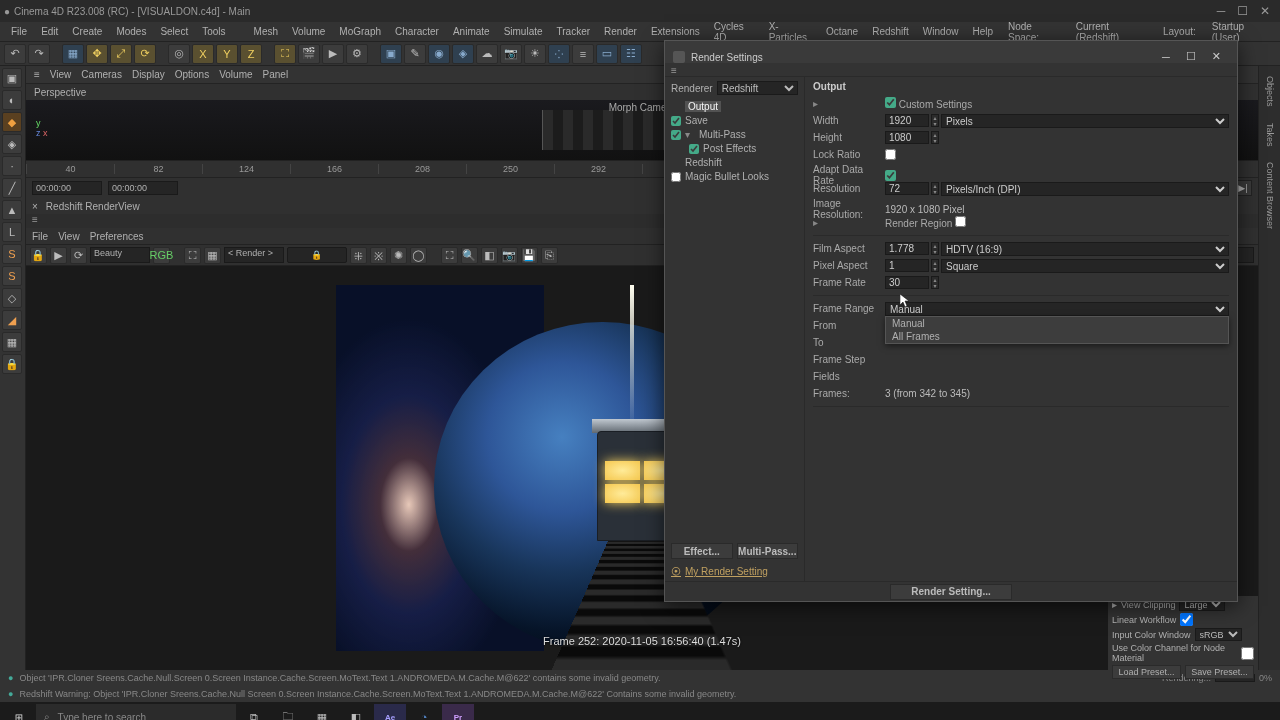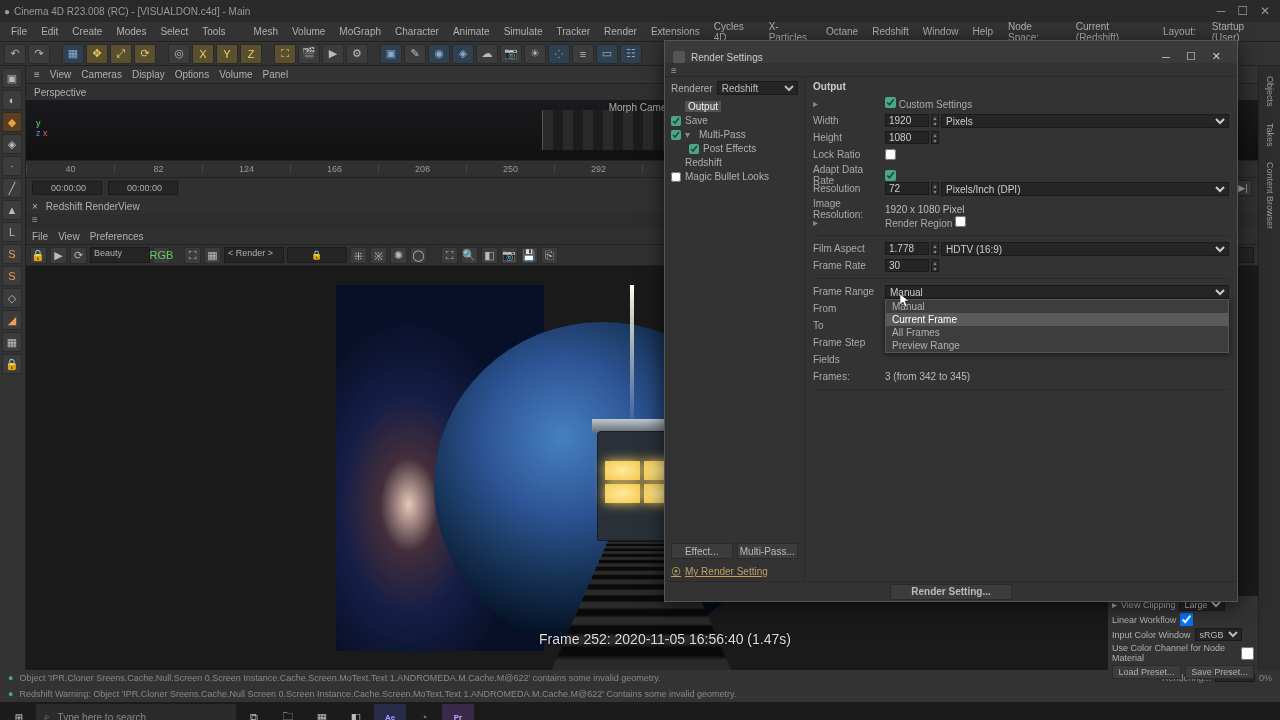--- a/index.html
+++ b/index.html
@@ -46,21 +46,21 @@
 
 .topview { height: 60px; background: linear-gradient(#1a1a1e, #111); position: relative; display:flex; align-items:center; justify-content:center; color:#666;}
 .topview .cam-label { position:absolute; top:2px; left:50%; transform:translateX(-50%); font-size:10px; color:#aaa;}
 .topview .axis { position:absolute; left:10px; top:18px; font-size:9px; }
 .topview .axis .y{color:#6d6;} .topview .axis .x{color:#d66;} .topview .axis .z{color:#68d;}
 .topview .scene { width:200px; height:40px; background: repeating-linear-gradient(90deg,#2a2a2a 0 10px,#1c1c1c 10px 20px); border-left:1px solid #555;border-right:1px solid #555;}
 
 .timeline { height: 18px; background: #303030; display: flex; align-items: center; position: relative; border-top:1px solid #222;border-bottom:1px solid #222;}
 .timeline .tick { flex: 1; text-align: center; font-size: 9px; color: #999; border-left: 1px solid #444; }
 .playbar { height: 20px; background: #303030; display: flex; align-items: center; gap: 6px; padding: 0 6px;}
-.playbar .timebox { width: 70px; height: 14px; background: #252525; border:1px solid #1a1a1a; font-size:9px; padding:0 18px; display:flex;align-items:center;}
+.playbar .timebox { width: 70px; height: 14px; background: #252525; border:1px solid #1a1a1a; font-size:9px; padding:0 3px; display:flex;align-items:center;}
 .playbar .spacer { flex:1; }
 .playbar .pbtn { width: 18px; height: 16px; background:#3a3a3a; border:1px solid #222; display:flex;align-items:center;justify-content:center; font-size:9px; cursor:pointer;}
 
 .rv-header { height: 16px; background:#303030; display:flex; align-items:center; padding:0 6px; font-size:10px;}
 .rv-header .x { margin-right: 8px; cursor:pointer;}
 .rv-mini { height: 14px; background:#2d2d2d;}
 .rv-menu { height: 16px; background:#303030; display:flex; align-items:center; gap:10px; padding:0 6px; font-size:10px;}
 .rv-tools { height: 22px; background:#303030; display:flex; align-items:center; gap:3px; padding:0 4px; border-top:1px solid #222;border-bottom:1px solid #222;}
 .rv-tools .sel { width:60px; height:16px; background:#252525; border:1px solid #1a1a1a; font-size:9px; padding:0 3px;}
 .rv-tools .spacer{flex:1;}
@@ -71,21 +71,21 @@
 .renderimg .space { position:absolute; left:0; top:0; bottom:0; width:34%; background: radial-gradient(ellipse at 35% 60%, rgba(255,220,200,0.9) 0%, rgba(200,120,100,0.3) 15%, rgba(30,40,90,0.6) 35%, #081028 60%), #0a0e28; }
 .renderimg .earth { position:absolute; left:16%; top:10%; width:55%; height:90%; border-radius:50%; background: radial-gradient(circle at 38% 35%, #4680c0 0%, #2e5698 25%, #18355a 45%, #061428 65%, #020812 80%); overflow:hidden;}
 .renderimg .right-glow { position:absolute; right:0; top:0; width:30%; height:60%; background: radial-gradient(circle at 100% 10%, #ffd970 0%, #f5c04a 25%, rgba(230,170,60,0.5) 50%, transparent 70%);}
 .renderimg .train { position:absolute; left:50%; transform:translateX(-50%); top:40%; width:110px; height:130px; }
 .renderimg .train .body { position:absolute; top:0; left:10px; right:10px; bottom:20px; background:#2a3038; border:1px solid #1a1e24; border-radius:4px 4px 0 0;}
 .renderimg .train .windows { position:absolute; top:30px; left:18px; right:18px; height:42px; display:grid; grid-template-columns:1fr 1fr; gap:4px; }
 .renderimg .train .windows div { background: radial-gradient(#ffeb99,#f5c850); box-shadow:0 0 12px #f5d060;}
 .renderimg .train .roof { position:absolute; top:-12px; left:5px; right:5px; height:14px; background:linear-gradient(#c0c8d0,#606870);}
 .renderimg .track { position:absolute; bottom:0; left:45%; width:10%; height:32%; background: repeating-linear-gradient(0deg,#2a2a2a 0 3px, #0a0a0a 3px 6px); transform: perspective(100px) rotateX(55deg); transform-origin:top;}
 .renderimg .ceillight { position:absolute; top:0; left:48%; width:4px; height:40%; background:linear-gradient(#fffef0,transparent);}
-.renderimg .status { position:absolute; bottom:4px; left:50%; transform:translateX(-50%); font-size:14px; color:#ddd; text-shadow:0 0 2px #000;margin-left:23px;}
+.renderimg .status { position:absolute; bottom:4px; left:50%; transform:translateX(-50%); font-size:11px; color:#ddd; text-shadow:0 0 2px #000;}
 
 
 .statusline { height: 16px; background:#333333; padding:0 8px; font-size:9px; color:#888; display:flex; align-items:center;}
 .statusline .spacer{flex:1;}
 .statusline.warn::before { content:"●"; color:#4a9; margin-right:6px;}
 .statusline.obj::before { content:"●"; color:#4a9; margin-right:6px;}
 
 
 .taskbar { height: 30px; background:#1b1b1b; display:flex; align-items:center; gap:2px; padding:0 4px;}
 .taskbar .start { width:30px; height:26px; background:#1b1b1b; display:flex;align-items:center;justify-content:center; color:#ddd;}
@@ -112,21 +112,21 @@
 .rs-tree-item { display:flex; align-items:center; gap:4px; padding:1px 0; font-size:10px; }
 .rs-tree-item.child { padding-left:18px; }
 .rs-tree-item input[type=checkbox]{ width:10px;height:10px; accent-color:#4a8;}
 .rs-tree-item .toggle { width:10px; color:#888;}
 .rs-tree-item.sel { color:#f4f4f4; }
 .rs-tree-item .lbl { cursor:pointer; }
 .rs-tree-item.output .lbl { background:#525252; padding:0 3px;}
 .rs-left .spacer{flex:1;}
 .rs-left .btn { height:16px; background:#3c3c3c; border:1px solid #2a2a2a; font-size:10px; color:#bbb; display:flex;align-items:center;justify-content:center; cursor:pointer;}
 .rs-left .btn-row{display:flex; gap:4px;}
-.rs-left .btn-row .btn{flex:1;}
+.rs-left .btn-row .btn{flex:1;font-weight:bold;}
 .rs-left .myrs { display:flex; align-items:center; gap:4px; margin-top:6px; color:#c0a060;text-decoration:underline;}
 .rs-left .myrs::before{content:"⦿"; font-size:10px;}
 
 .rs-right { padding: 4px 8px; display:flex; flex-direction:column; gap:2px; overflow:hidden;}
 .rs-right .heading { font-weight:600; font-size:10px; color:#ccc; margin-bottom:2px;}
 .rs-row { display:grid; grid-template-columns: 70px 44px 10px 1fr; align-items:center; gap:2px; font-size:10px; height:15px;}
 .rs-row.wide { grid-template-columns: 70px 1fr;}
 .rs-row label { color:#aaa; }
 .rs-row input[type=text], .rs-row .num { width:100%; height:13px; background:#252525; border:1px solid #1a1a1a; color:#ccc; font-size:10px; padding:0 3px;}
 .rs-row .num { padding-right: 10px; position:relative;}
@@ -491,38 +491,45 @@
       <div class="rs-row" style="grid-template-columns:70px 44px 8px 1fr;">
         <label>Film Aspect</label>
         <input class="num" type="text" value="1.778" style="">
         <span class="spin">
             <span>▴</span>
             <span>▾</span>
           </span>
         <select><option>HDTV (16:9)</option></select>
       </div>
       <div class="rs-row" style="grid-template-columns:70px 44px 8px 1fr;">
+        <label>Pixel Aspect</label>
+        <input class="num" type="text" value="1" style="">
+        <span class="spin">
+            <span>▴</span>
+            <span>▾</span>
+          </span>
+        <select><option>Square</option></select>
+      </div>
+      <div class="rs-row" style="grid-template-columns:70px 44px 8px 1fr;">
         <label>Frame Rate</label>
         <input class="num" type="text" value="30" style="">
         <span class="spin">
             <span>▴</span>
             <span>▾</span>
           </span>
         <span></span>
       </div>
       <div class="rs-divider"></div>
       <div class="rs-row" style="grid-template-columns:70px 1fr;">
         <label>Frame Range</label>
         <div class="rs-dropdown-open">
           <select style="width:100%;"><option>Manual</option></select>
           <div class="rs-dd">
             <div class="opt">Manual</div>
-            <div class="opt hover">Current Frame</div>
             <div class="opt">All Frames</div>
-            <div class="opt">Preview Range</div>
           </div>
         </div>
       </div>
       <div class="rs-row wide">
           <label>From</label>
           <span></span>
         </div>
       <div class="rs-row wide">
           <label>To</label>
           <span></span>

